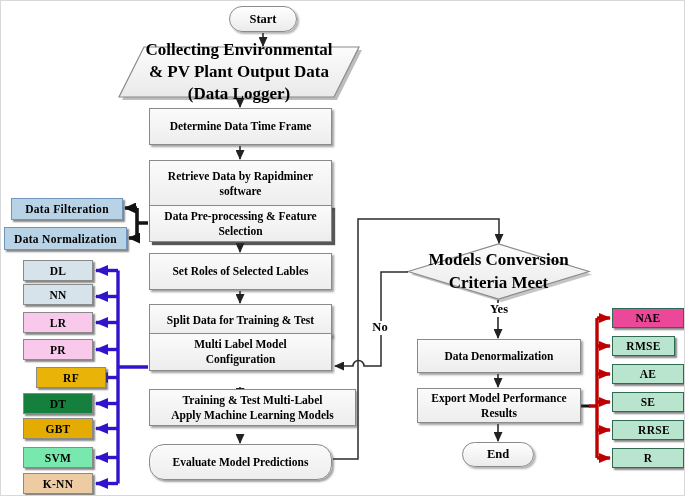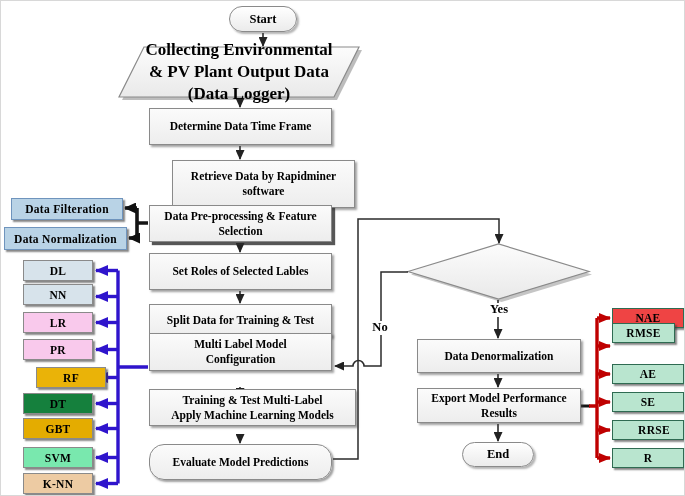--- a/index.html
+++ b/index.html
@@ -127,32 +127,34 @@
   </svg>
 
   <div class="oval" style="left:228px; top:5px; width:68px; height:26px;">Start</div>
   <div class="oval" style="left:461px; top:441px; width:72px; height:25px;">End</div>
 
   <div class="shape-label" style="left:140px; top:49px; width:196px; height:44px;">Collecting Environmental
 &amp; PV Plant Output Data
 (Data Logger)</div>
 
   <div class="pbox" style="left:148px; top:107px; width:183px; height:37px;">Determine Data Time Frame</div>
-  <div class="pbox" style="left:148px; top:159px; width:183px; height:48px;margin-left:23px;">Retrieve Data by Rapidminer
+  <div class="pbox" style="left:148px; top:159px; width:183px; height:48px;">Retrieve Data by Rapidminer
 software</div>
   <div class="pbox strong" style="left:148px; top:204px; width:183px; height:37px;">Data Pre-processing &amp; Feature
 Selection</div>
   <div class="pbox" style="left:148px; top:252px; width:183px; height:37px;">Set Roles of Selected Lables</div>
   <div class="pbox" style="left:148px; top:303px; width:183px; height:33px;">Split Data for Training &amp; Test</div>
   <div class="pbox" style="left:148px; top:332px; width:183px; height:38px;">Multi Label Model
 Configuration</div>
   <div class="pbox" style="left:148px; top:388px; width:207px; height:37px;">Training &amp; Test Multi-Label
 Apply Machine Learning Models</div>
   <div class="pbox" style="left:148px; top:443px; width:183px; height:36px;border-radius:15px;">Evaluate Model Predictions</div>
 
+  <div class="shape-label" style="left:417px; top:252px; width:161px; height:37px;">Models Conversion
+Criteria Meet</div>
 
   <div class="branch" style="left:483px; top:302px; width:30px;">Yes</div>
   <div class="branch" style="left:364px; top:320px; width:30px;">No</div>
 
   <div class="pbox" style="left:416px; top:338px; width:164px; height:34px;">Data Denormalization</div>
   <div class="pbox" style="left:416px; top:387px; width:164px; height:35px;">Export Model Performance
 Results</div>
 
   <div class="sbox bluebrd" style="left: 10px; top: 197px; width: 112px; height: 22px; background-color: rgb(185, 211, 230);">Data Filteration</div>
   <div class="sbox bluebrd" style="left: 3px; top: 226px; width: 123px; height: 23px; background-color: rgb(185, 211, 230);">Data Normalization</div>
@@ -160,20 +162,20 @@
   <div class="sbox" style="left: 22px; top: 259px; width: 70px; height: 21px; background-color: rgb(215, 227, 235);">DL</div>
   <div class="sbox" style="left: 22px; top: 283px; width: 70px; height: 21px; background-color: rgb(215, 227, 235);">NN</div>
   <div class="sbox" style="left: 22px; top: 311px; width: 70px; height: 21px; background-color: rgb(249, 201, 236);">LR</div>
   <div class="sbox" style="left: 22px; top: 338px; width: 70px; height: 21px; background-color: rgb(249, 201, 236);">PR</div>
   <div class="sbox" style="left: 35px; top: 366px; width: 70px; height: 21px; background-color: #eab308;">RF</div>
   <div class="sbox" style="left: 22px; top: 392px; width: 70px; height: 21px; background-color: #15803d;">DT</div>
   <div class="sbox" style="left: 22px; top: 417px; width: 70px; height: 21px; background-color: rgb(228, 172, 0);">GBT</div>
   <div class="sbox" style="left: 22px; top: 446px; width: 70px; height: 21px; background-color: rgb(121, 232, 174);">SVM</div>
   <div class="sbox" style="left: 22px; top: 472px; width: 70px; height: 21px; background-color: rgb(237, 203, 163);">K-NN</div>
 
-  <div class="sbox greenbrd" style="left: 611px; top: 307px; width: 72px; height: 20px; background-color: #ef4444;">NAE</div>
-  <div class="sbox greenbrd" style="left: 611px; top: 322px; width: 63px; height: 20px; background-color: rgb(185, 229, 207);">RMSE</div>
+  <div class="sbox greenbrd" style="left: 611px; top: 307px; width: 72px; height: 20px; background-color: #ec4899;">NAE</div>
+  <div class="sbox greenbrd" style="left: 611px; top: 335px; width: 63px; height: 20px; background-color: rgb(185, 229, 207);">RMSE</div>
   <div class="sbox greenbrd" style="left: 611px; top: 363px; width: 72px; height: 20px; background-color: rgb(185, 229, 207);">AE</div>
   <div class="sbox greenbrd" style="left: 611px; top: 391px; width: 72px; height: 20px; background-color: rgb(185, 229, 207);">SE</div>
   <div class="sbox greenbrd" style="left: 611px; top: 419px; width: 72px; height: 20px; background-color: rgb(185, 229, 207); padding-left: 12px;">RRSE</div>
   <div class="sbox greenbrd" style="left: 611px; top: 447px; width: 72px; height: 20px; background-color: rgb(185, 229, 207);">R</div>
 
 </div>
 
 </body></html>

